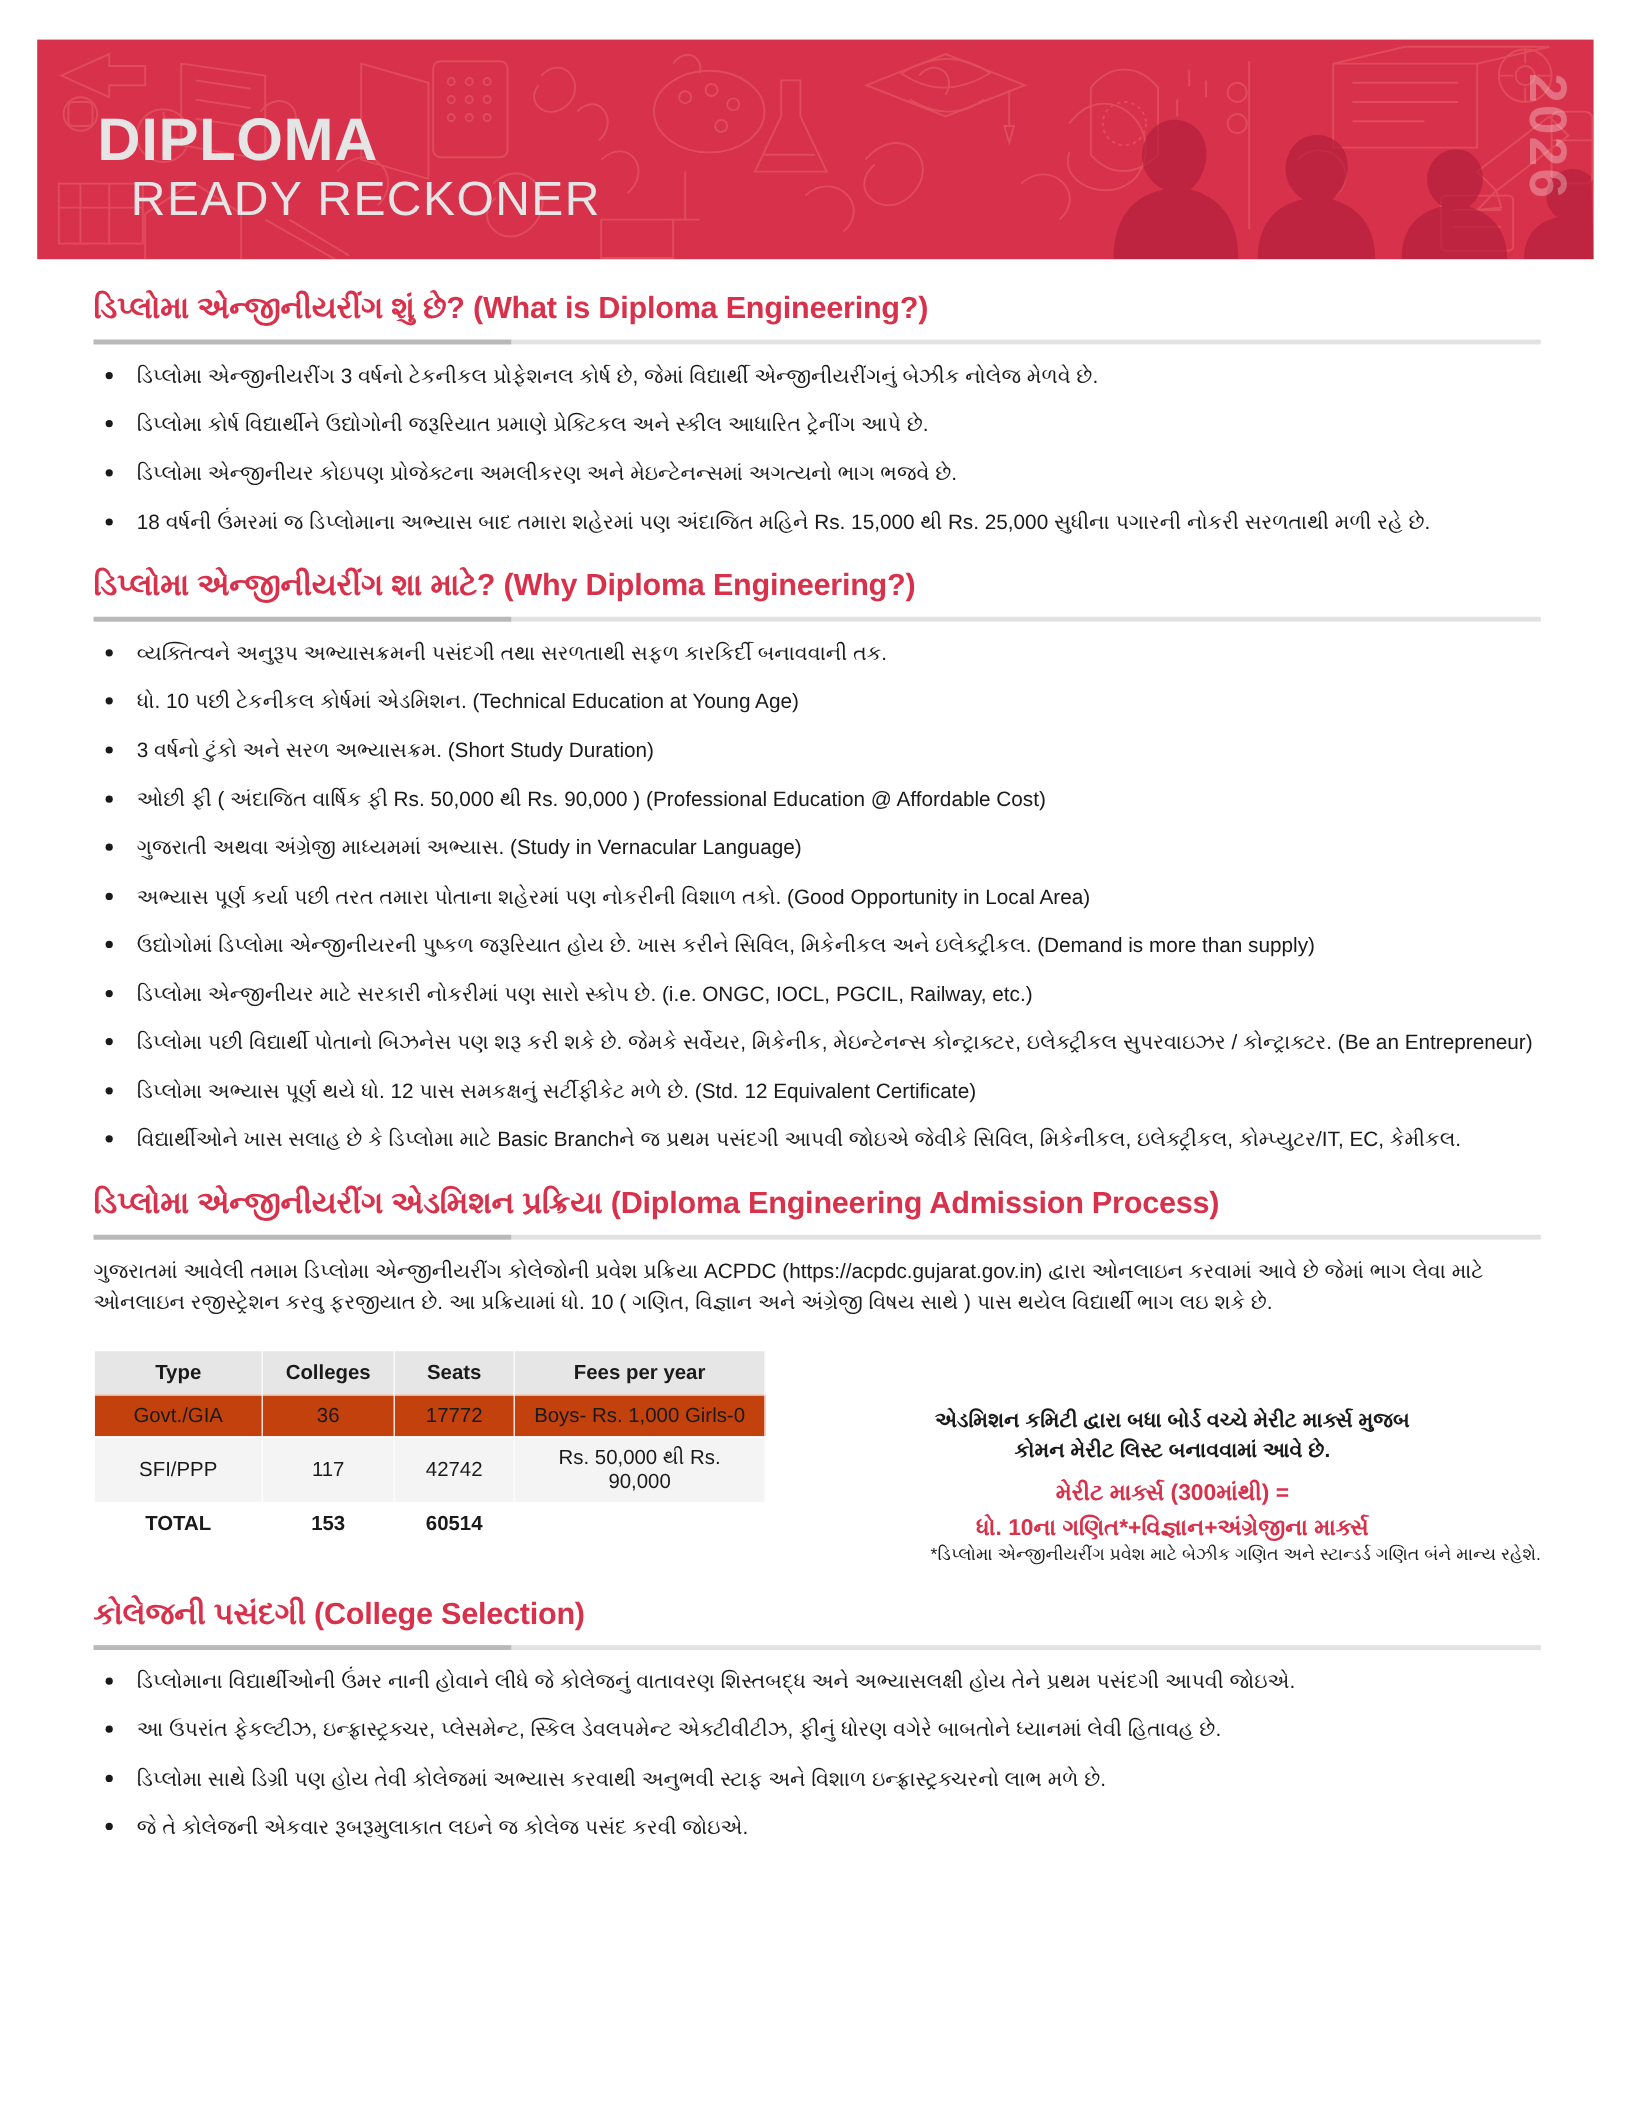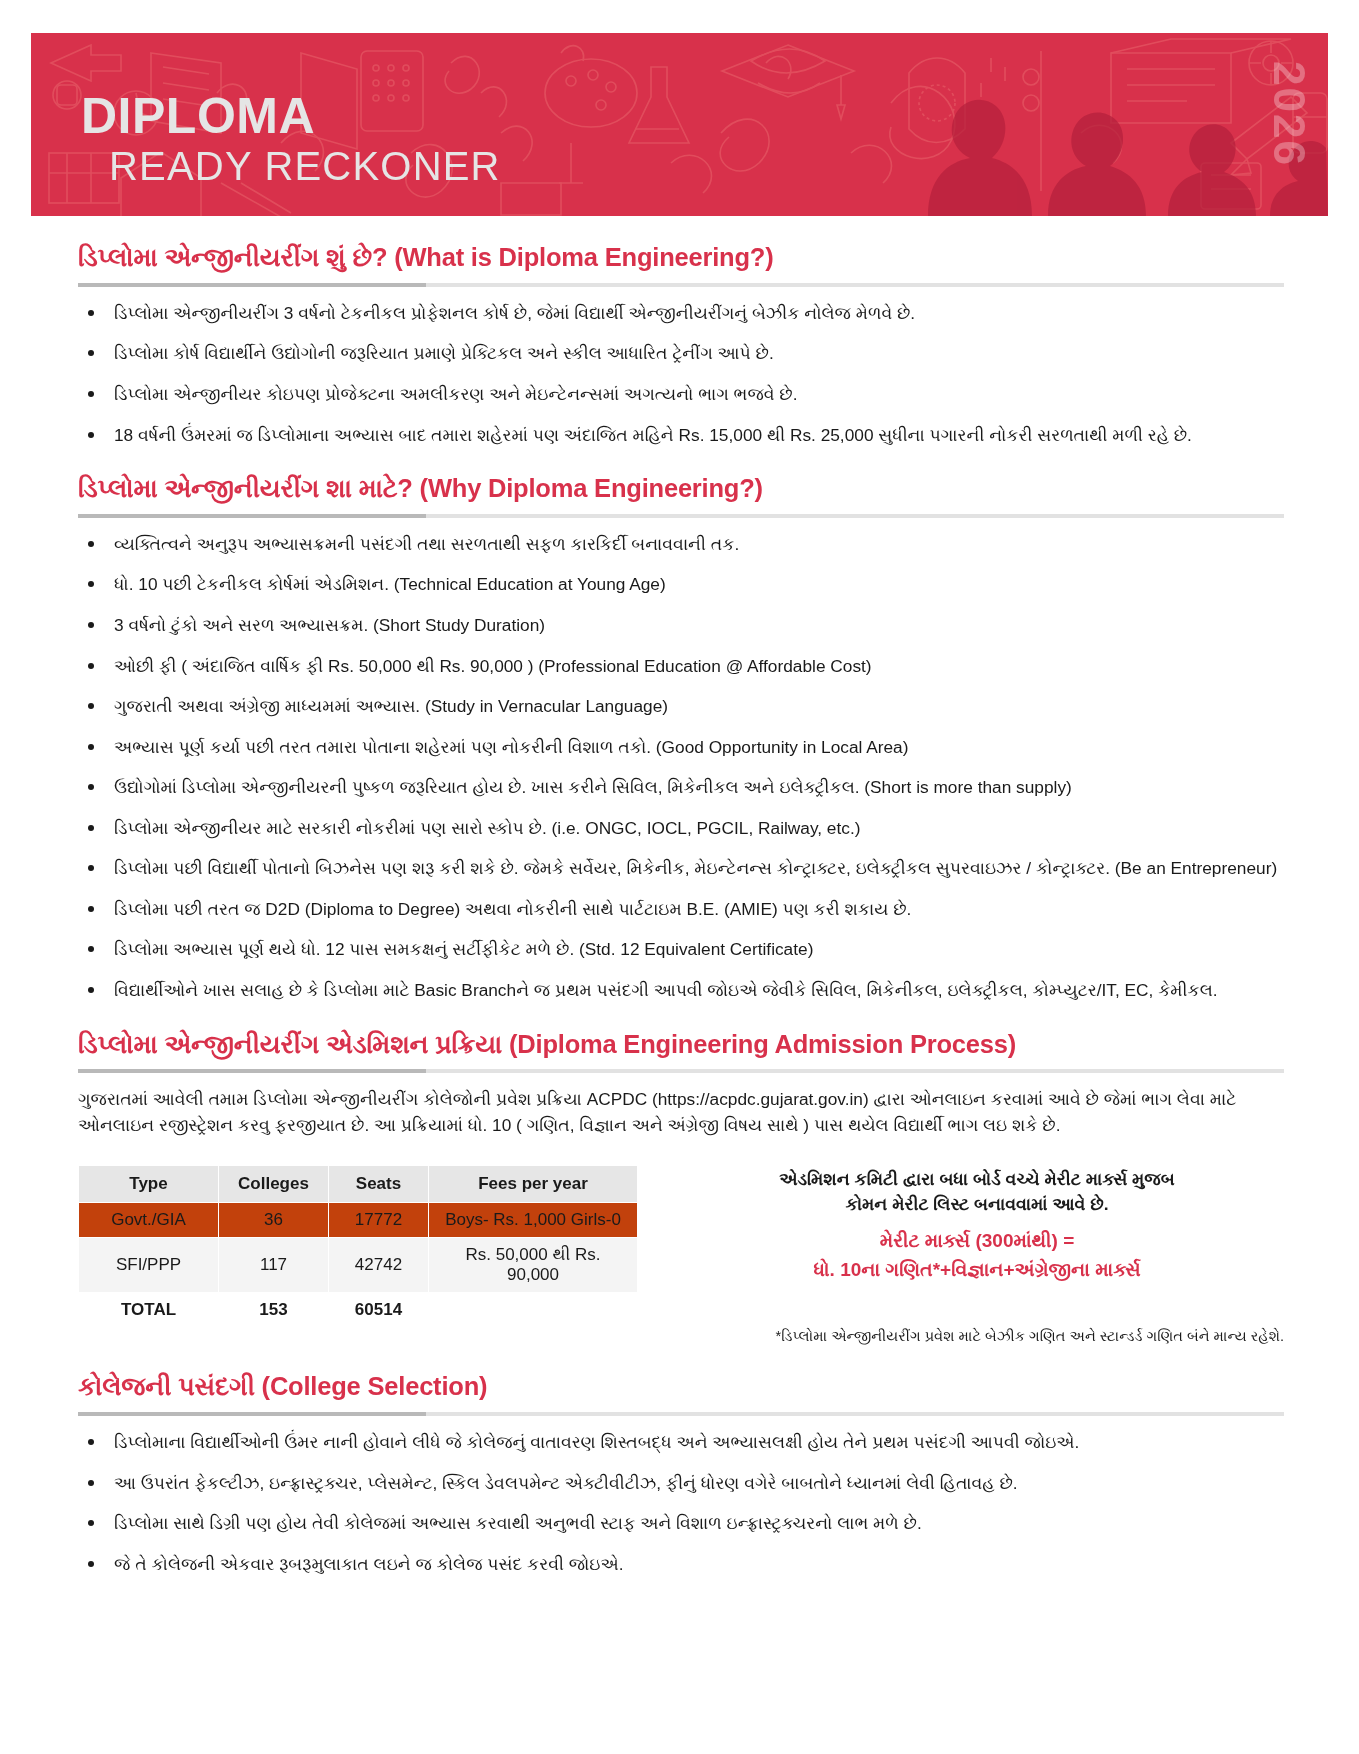--- a/index.html
+++ b/index.html
@@ -121,21 +121,21 @@
   .para {
     font-size: 17.3px;
     line-height: 1.5;
     color: #1a1a1a;
     margin-bottom: 26px;
   }
 
   
   .tbl-row {
     display: flex;
-    align-items: flex-start;
+    align-items: flex-end;
     gap: 32px;
     margin-top: 2px;
   }
   table.stats {
     border-collapse: collapse;
     width: 560px;
     font-size: 17px;
   }
   table.stats th {
     background: #e6e6e6;
@@ -294,24 +294,23 @@
 
     <h2 class="sec-head">ડિપ્લોમા એન્જીનીયરીંગ શા માટે? (Why Diploma Engineering?)</h2>
     <div class="rule"></div>
     <ul class="bullets">
       <li>વ્યક્તિત્વને અનુરૂપ અભ્યાસક્રમની પસંદગી તથા સરળતાથી સફળ કારકિર્દી બનાવવાની તક.</li>
       <li>ધો. 10 પછી ટેકનીકલ કોર્ષમાં એડમિશન. (Technical Education at Young Age)</li>
       <li>3 વર્ષનો ટુંકો અને સરળ અભ્યાસક્રમ. (Short Study Duration)</li>
       <li>ઓછી ફી ( અંદાજિત વાર્ષિક ફી Rs. 50,000 થી Rs. 90,000 ) (Professional Education @ Affordable Cost)</li>
       <li>ગુજરાતી અથવા અંગ્રેજી માધ્યમમાં અભ્યાસ. (Study in Vernacular Language)</li>
       <li>અભ્યાસ પૂર્ણ કર્યા પછી તરત તમારા પોતાના શહેરમાં પણ નોકરીની વિશાળ તકો. (Good Opportunity in Local Area)</li>
-      <li>ઉદ્યોગોમાં ડિપ્લોમા એન્જીનીયરની પુષ્કળ જરૂરિયાત હોય છે. ખાસ કરીને સિવિલ, મિકેનીકલ અને ઇલેક્ટ્રીકલ. (Short is more than supply)</li>
+      <li>ઉદ્યોગોમાં ડિપ્લોમા એન્જીનીયરની પુષ્કળ જરૂરિયાત હોય છે. ખાસ કરીને સિવિલ, મિકેનીકલ અને ઇલેક્ટ્રીકલ. (Demand is more than supply)</li>
       <li>ડિપ્લોમા એન્જીનીયર માટે સરકારી નોકરીમાં પણ સારો સ્કોપ છે. (i.e. ONGC, IOCL, PGCIL, Railway, etc.)</li>
       <li>ડિપ્લોમા પછી વિદ્યાર્થી પોતાનો બિઝનેસ પણ શરૂ કરી શકે છે. જેમકે સર્વેયર, મિકેનીક, મેઇન્ટેનન્સ કોન્ટ્રાક્ટર, ઇલેક્ટ્રીકલ સુપરવાઇઝર / કોન્ટ્રાક્ટર. (Be an Entrepreneur)</li>
-      <li>ડિપ્લોમા પછી તરત જ D2D (Diploma to Degree) અથવા નોકરીની સાથે પાર્ટટાઇમ B.E. (AMIE) પણ કરી શકાય છે.</li>
       <li>ડિપ્લોમા અભ્યાસ પૂર્ણ થયે ધો. 12 પાસ સમકક્ષનું સર્ટીફીકેટ મળે છે. (Std. 12 Equivalent Certificate)</li>
       <li class="bold">વિદ્યાર્થીઓને ખાસ સલાહ છે કે ડિપ્લોમા માટે Basic Branchને જ પ્રથમ પસંદગી આપવી જોઇએ જેવીકે સિવિલ, મિકેનીકલ, ઇલેક્ટ્રીકલ, કોમ્પ્યુટર/IT, EC, કેમીકલ.</li>
     </ul>
 
     <h2 class="sec-head">ડિપ્લોમા એન્જીનીયરીંગ એડમિશન પ્રક્રિયા (Diploma Engineering Admission Process)</h2>
     <div class="rule"></div>
     <p class="para">ગુજરાતમાં આવેલી તમામ ડિપ્લોમા એન્જીનીયરીંગ કોલેજોની પ્રવેશ પ્રક્રિયા ACPDC (https://acpdc.gujarat.gov.in) દ્વારા ઓનલાઇન કરવામાં આવે છે જેમાં ભાગ લેવા માટે ઓનલાઇન રજીસ્ટ્રેશન કરવુ ફરજીયાત છે. આ પ્રક્રિયામાં ધો. 10 ( ગણિત, વિજ્ઞાન અને અંગ્રેજી વિષય સાથે ) પાસ થયેલ વિદ્યાર્થી ભાગ લઇ શકે છે.</p>
 
     <div class="tbl-row">
       <table class="stats">

